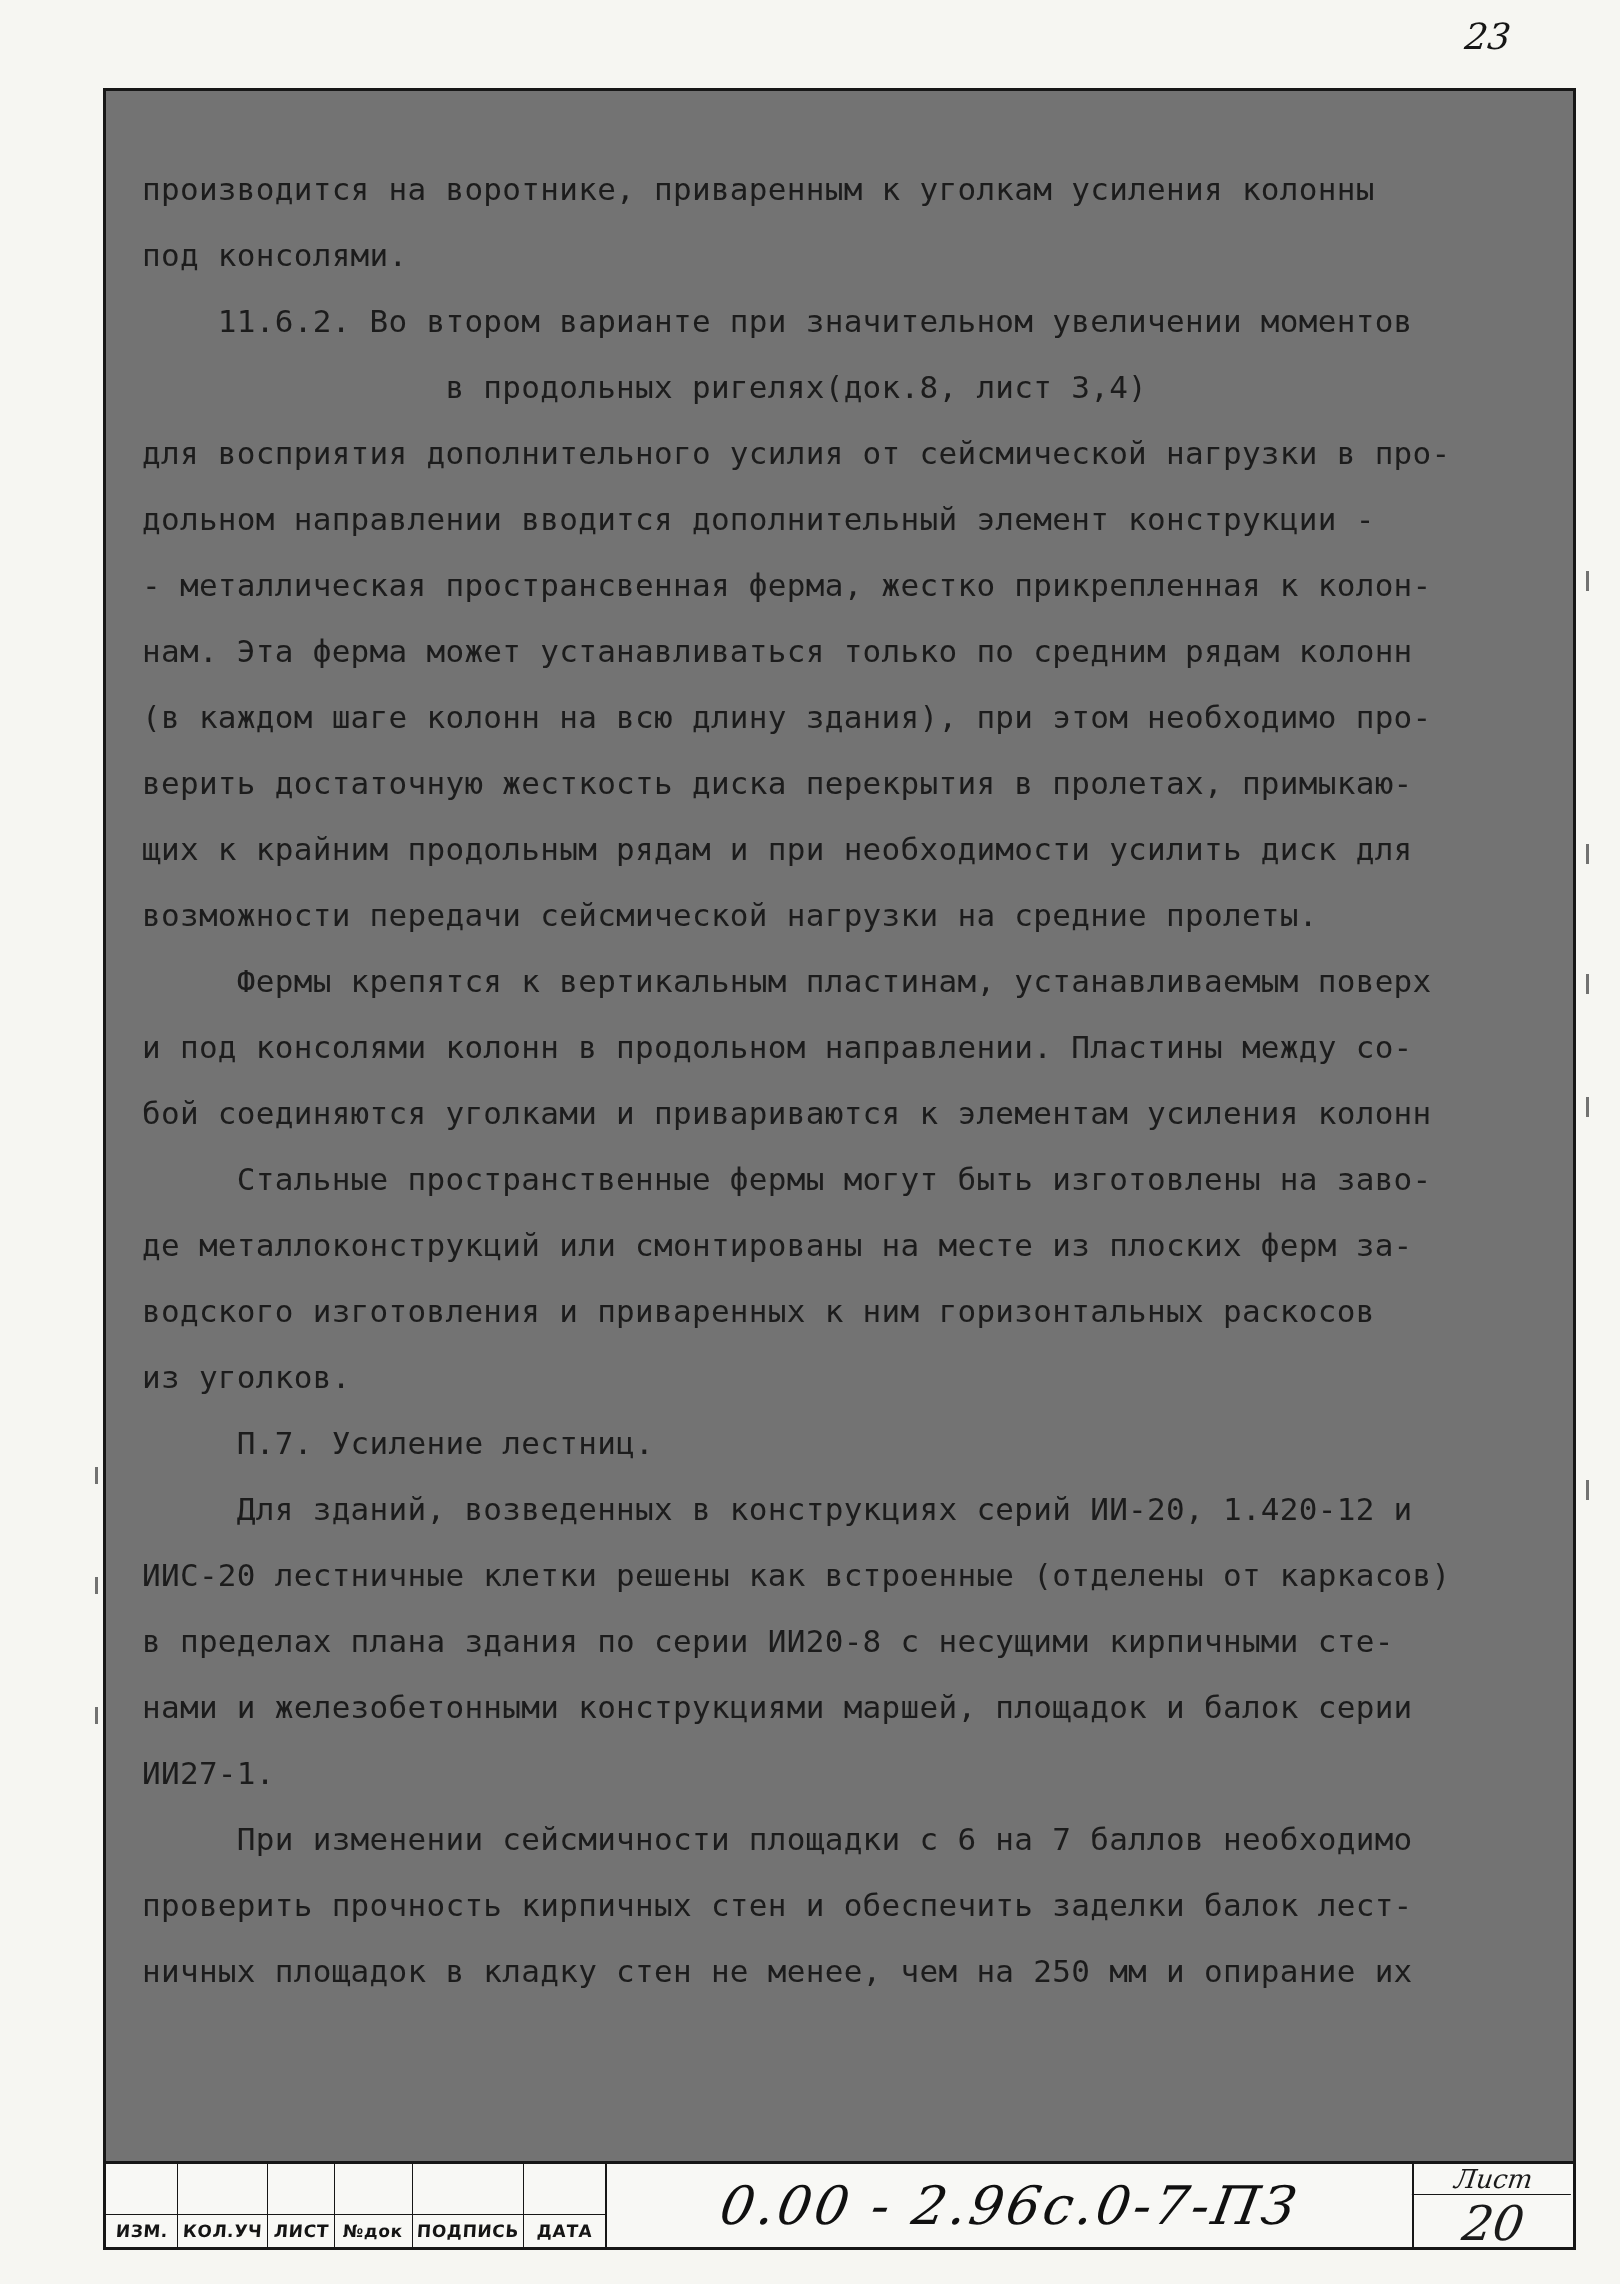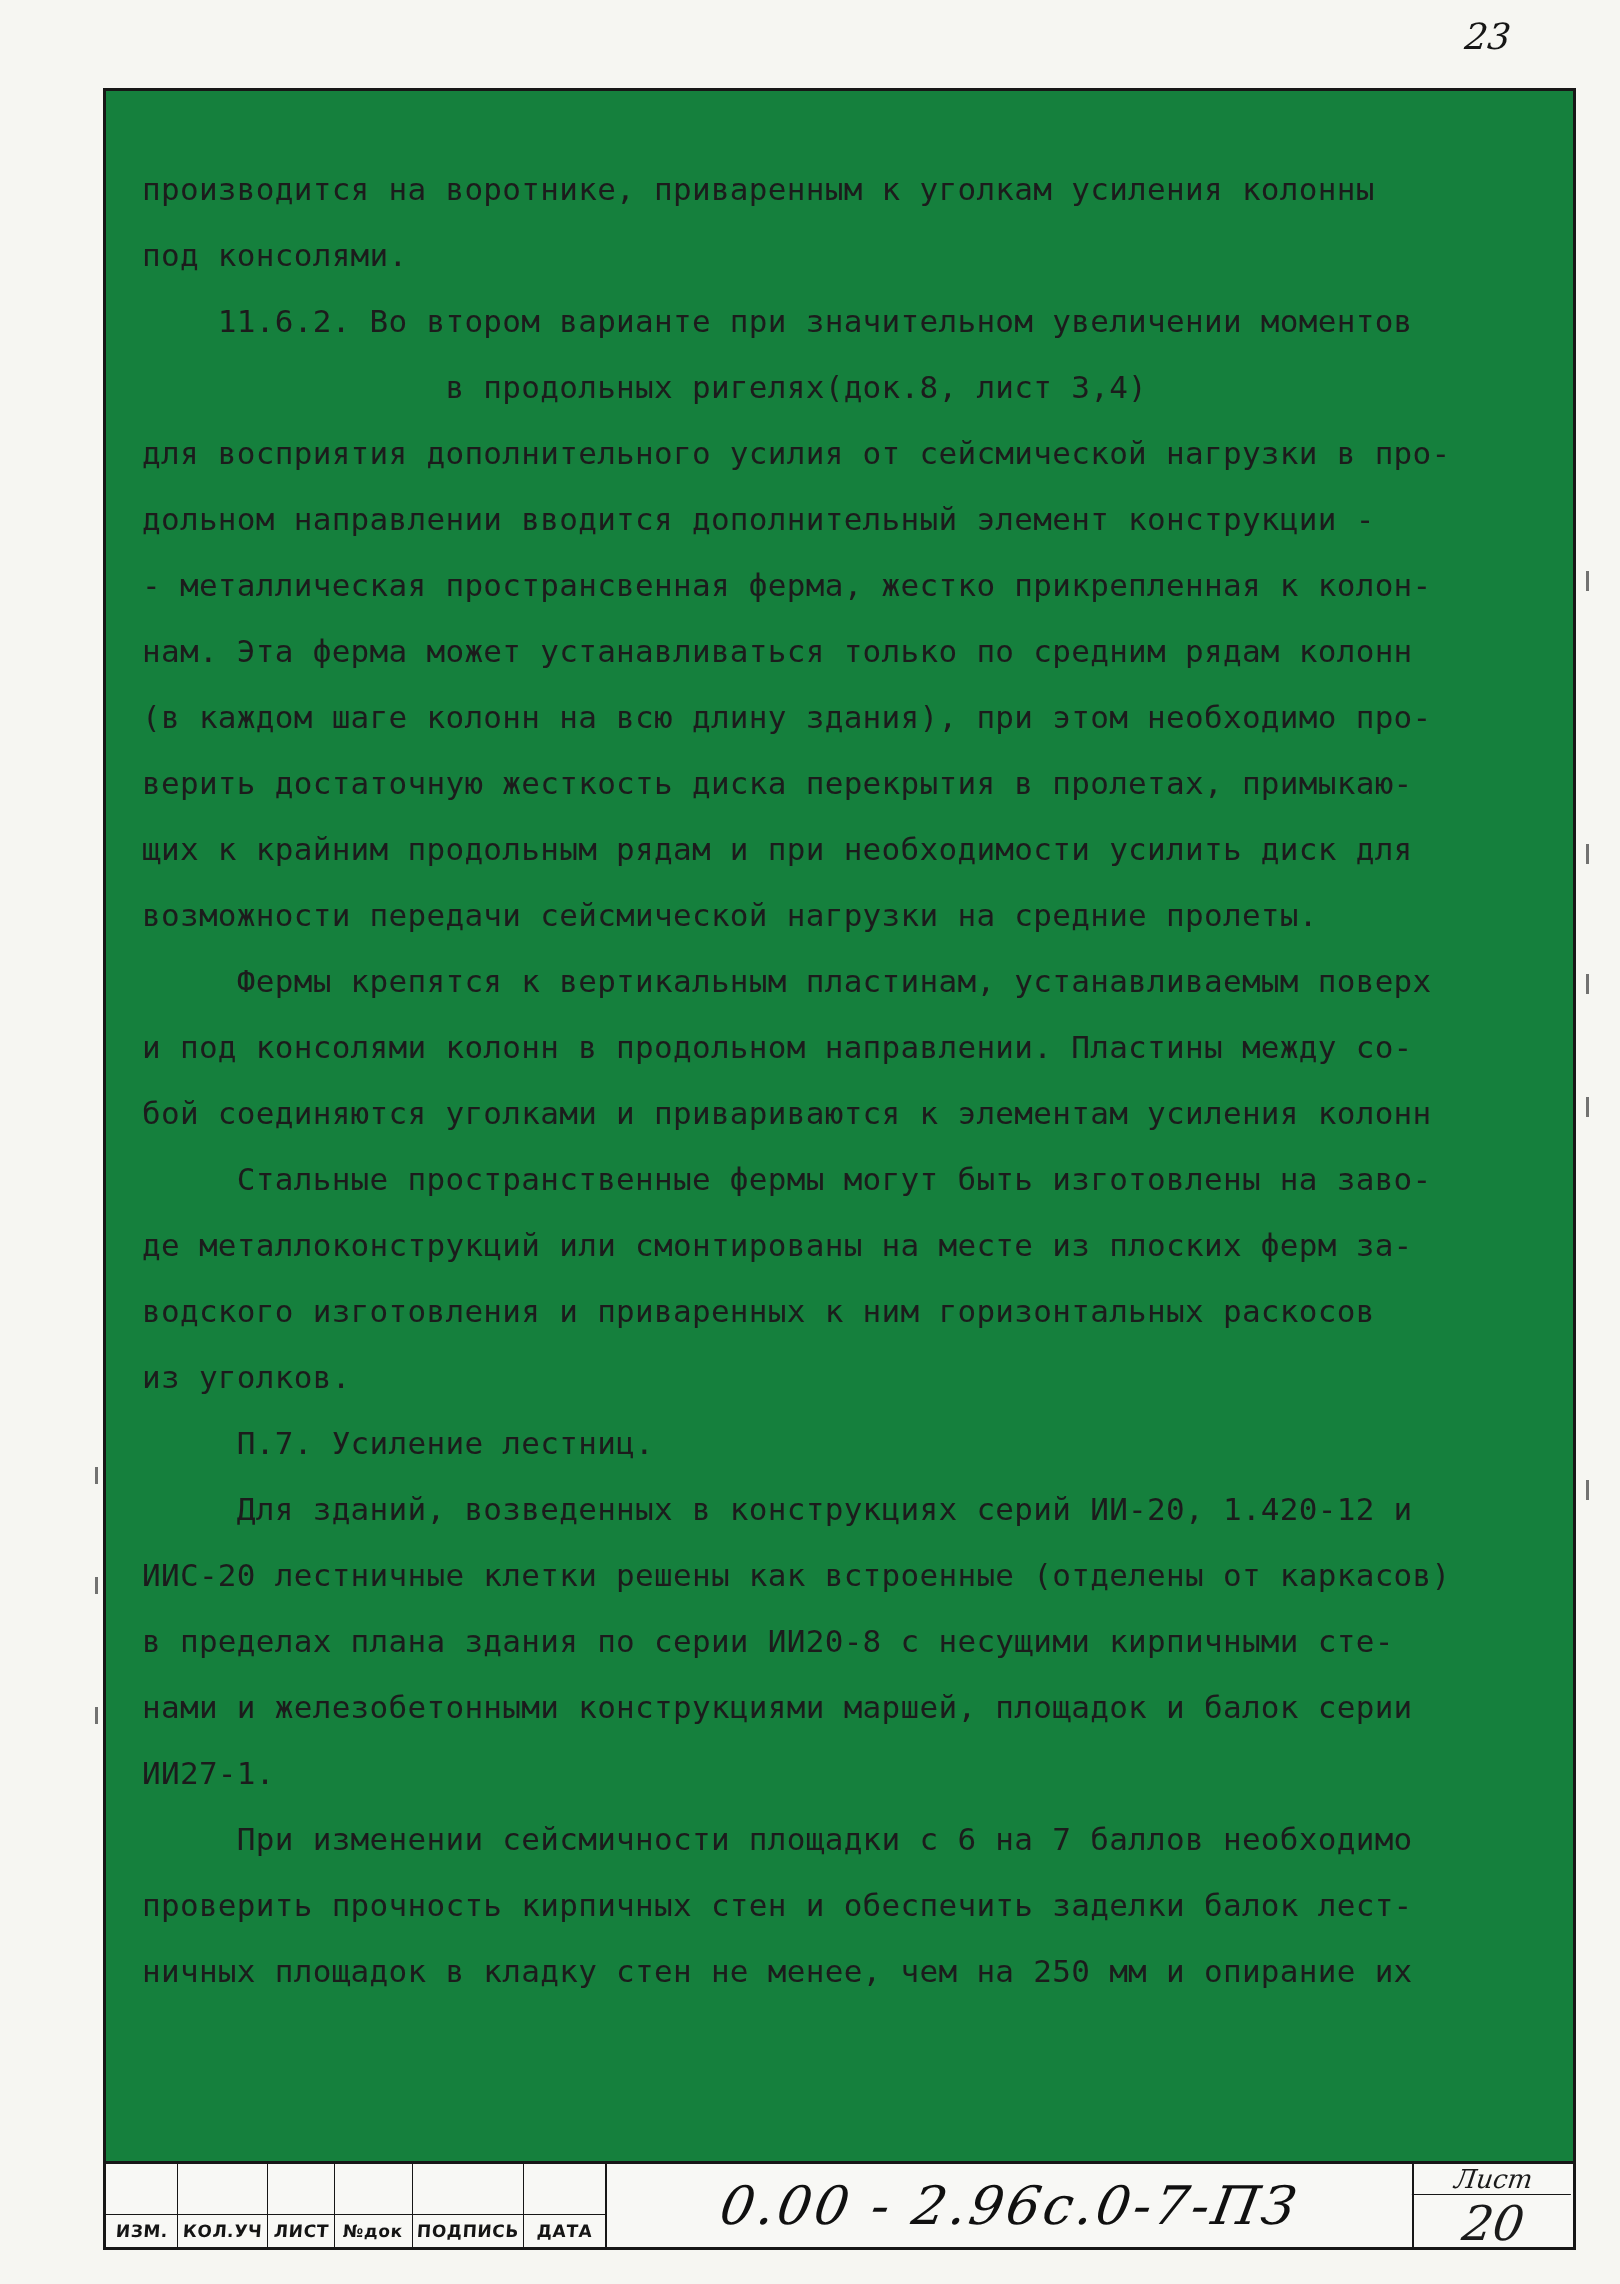--- a/index.html
+++ b/index.html
@@ -17,21 +17,21 @@
     font-style:italic;
     font-size:36px; color:#161616;
     transform:skewX(-6deg);
   }
   .frame {
     position:absolute;
     left:103px; top:88px;
     width:1473px; height:2162px;
     border:3.2px solid #171717;
     box-sizing:border-box;
-    background:#15803d;
+    background:#737373;
   }
   .text-body {
     position:absolute;
     left:36px; top:65px; right:16px;
     font-size:31px;
     line-height:66px;
     white-space:pre;
     letter-spacing:0.3px;
     color:#1c1c1c;
   }

